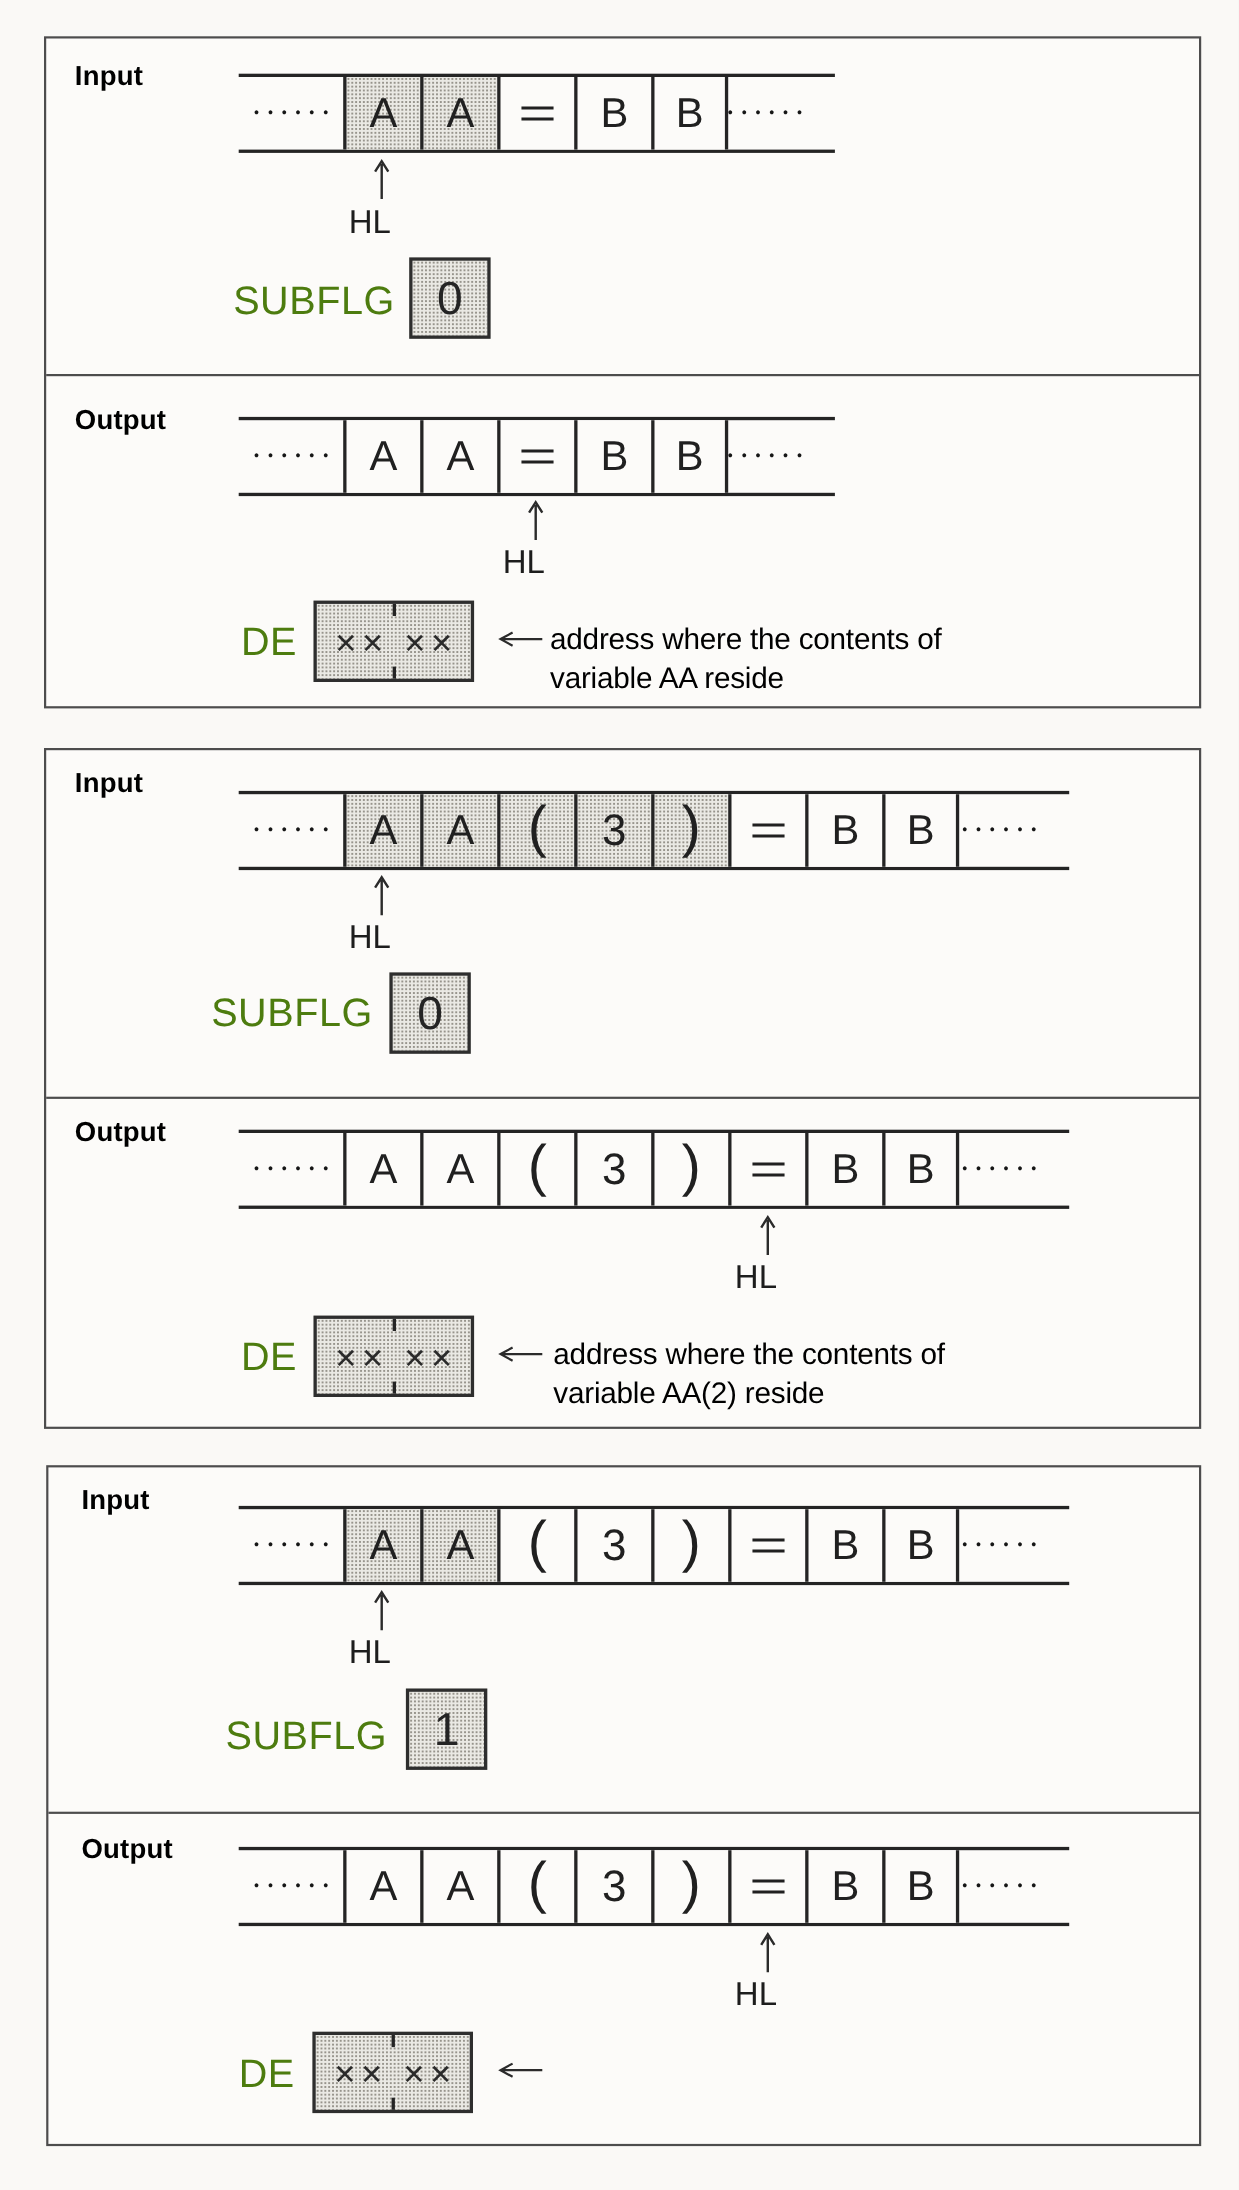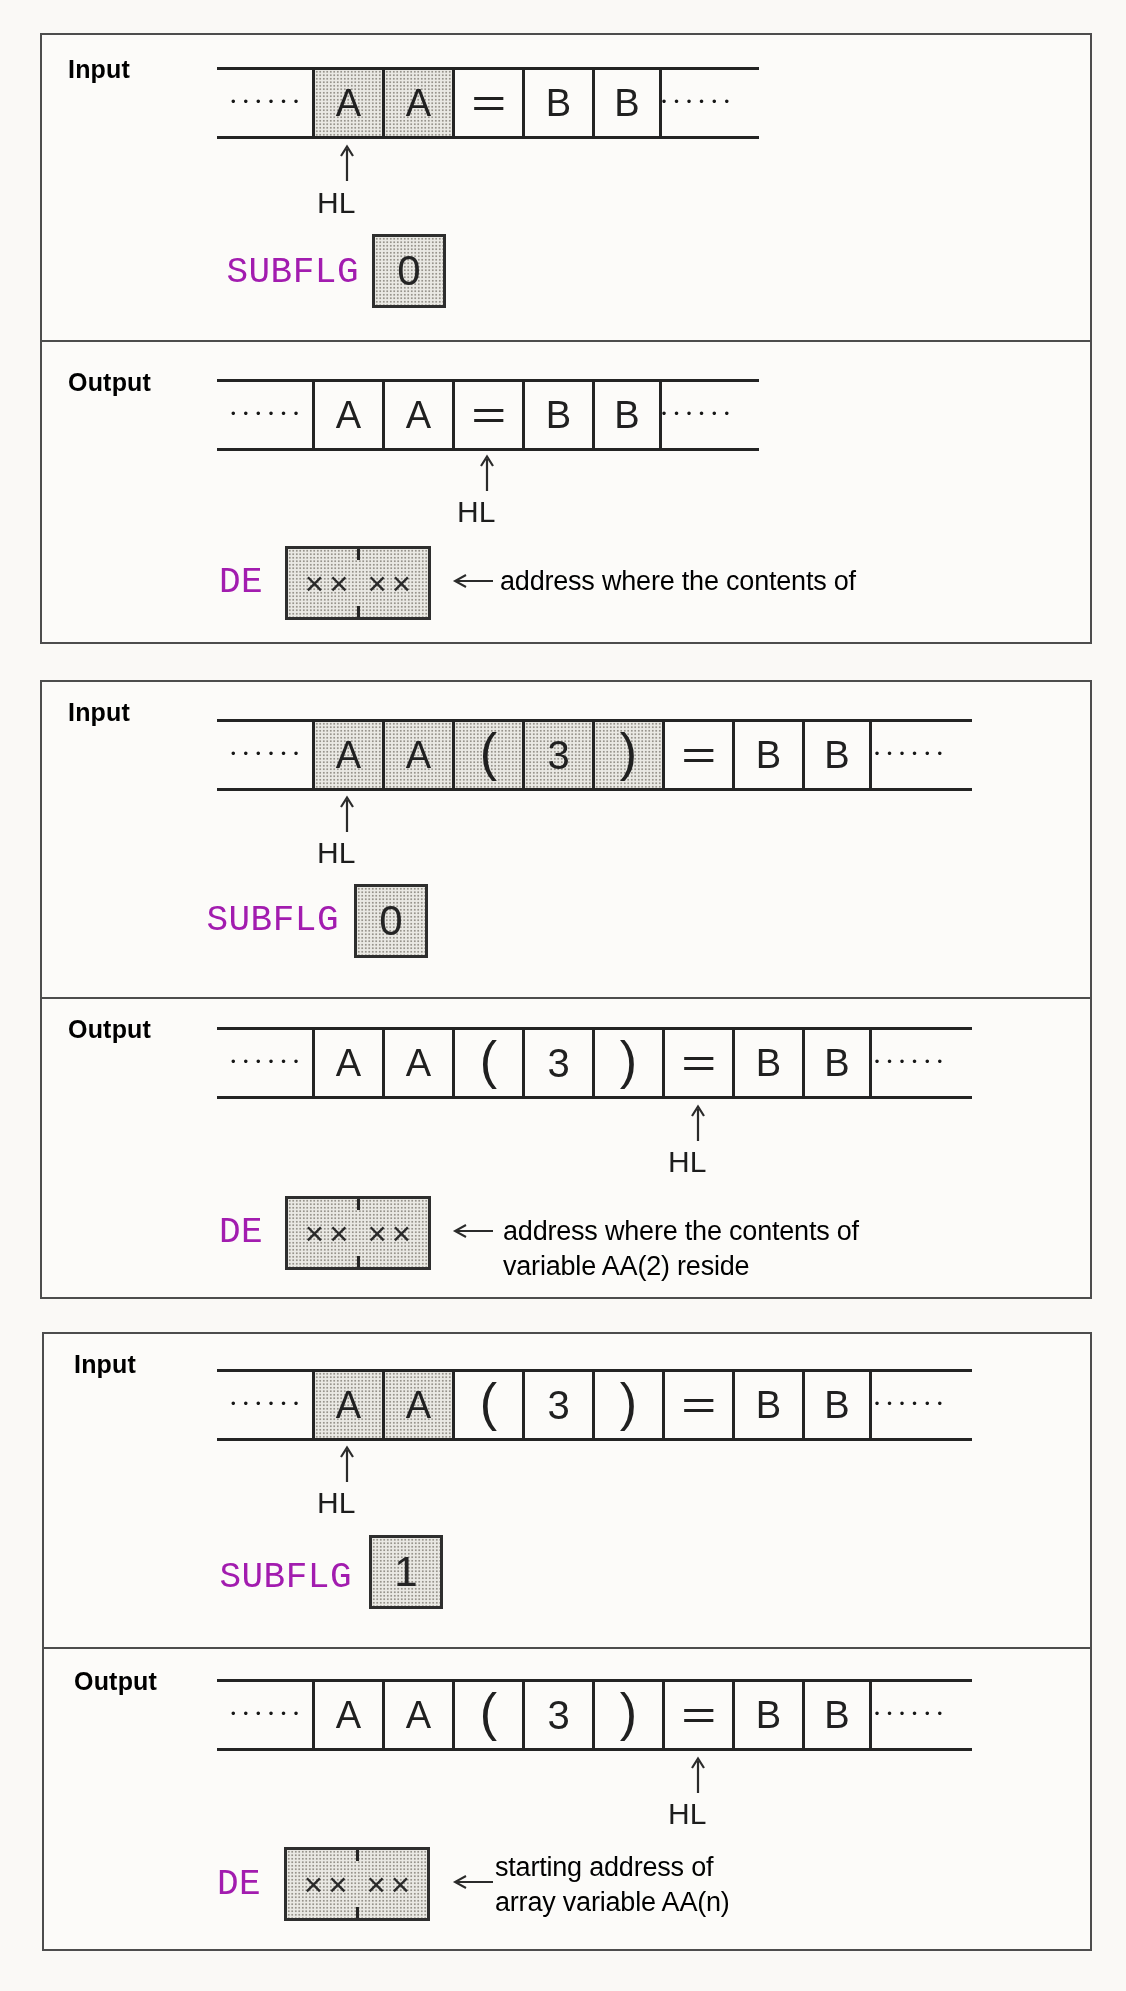--- a/index.html
+++ b/index.html
@@ -22,21 +22,21 @@
   .g-eq{font-size:40px;transform:scaleX(1.5);}
   .g-par{font-size:52px;font-weight:300;padding-bottom:6px;}
   .g-num{font-size:40px;}
   .dots{position:absolute;top:50%;transform:translateY(-58%);font-size:13px;letter-spacing:8px;color:#161616;white-space:nowrap;}
 
   
   .ptr-label{position:absolute;width:60px;text-align:left;font-size:30px;color:#1d1d1d;}
   .uparrow{position:absolute;}
 
   
-  .reg-label{position:absolute;font-size:36px;color:#a21caf;letter-spacing:.5px;font-family:Liberation Mono, monospace;}
+  .reg-label{position:absolute;font-size:36px;color:#4d7c0f;letter-spacing:.5px;}
   .reg-label.ralign{text-align:right;}
   .regbox{position:absolute;box-sizing:border-box;border:3.5px solid #2e2e2e;
     background-color:#eae9e4;
     background-image:radial-gradient(circle,#97948c .7px,rgba(0,0,0,0) .8px);
     background-size:3.5px 3.5px;
     display:flex;align-items:center;justify-content:center;}
   .regbox .val{font-size:42px;color:#242424;line-height:1;}
   .debox .val{font-size:33px;letter-spacing:5px;color:#2a2a2a;padding-left:5px;}
   .debox::before,.debox::after{content:"";position:absolute;left:50%;margin-left:-1.5px;width:3px;height:11px;background:#242424;}
   .debox::before{top:0;}
@@ -116,20 +116,21 @@
 
       <div class="reg-label" style="left:177px;top:220px">DE</div>
       <div class="regbox debox" style="left:243px;top:204px;width:146px;height:74px">
         <span class="val">×× ××</span>
       </div>
       <svg class="leftarrow" style="left:410px;top:231px" width="42" height="16" viewBox="0 0 42 16">
         <path d="M41 8 L5 8 M14 2 L3 8 L14 14" fill="none" stroke="#2b2b2b" stroke-width="2"></path>
       </svg>
       <div class="annot" style="left:458px;top:222px">
         <div>address where the contents of</div>
+        <div>variable AA reside</div>
       </div>
     </div>
   </div>
 
   <div class="panel" style="left:40px;top:680px;width:1048px;height:615px">
 
     <div class="section" style="top:0;height:315px">
       <div class="sec-label" style="left:26px;top:16px">Input</div>
 
       <div class="tape" style="left:175px;top:37px;width:755px;height:72px">
@@ -305,20 +306,16 @@
       </svg>
       <div class="ptr-label" style="left:624px;top:148px">HL</div>
 
       <div class="reg-label" style="left:173px;top:215px">DE</div>
       <div class="regbox debox" style="left:240px;top:198px;width:146px;height:74px">
         <span class="val">×× ××</span>
       </div>
       <svg class="leftarrow" style="left:408px;top:225px" width="42" height="16" viewBox="0 0 42 16">
         <path d="M41 8 L5 8 M14 2 L3 8 L14 14" fill="none" stroke="#2b2b2b" stroke-width="2"></path>
       </svg>
-      <div class="annot" style="left:451px;top:201px">
-        <div>starting address of</div>
-        <div>array variable AA(n)</div>
-      </div>
     </div>
   </div>
 
 </div>
 
 </body></html>

